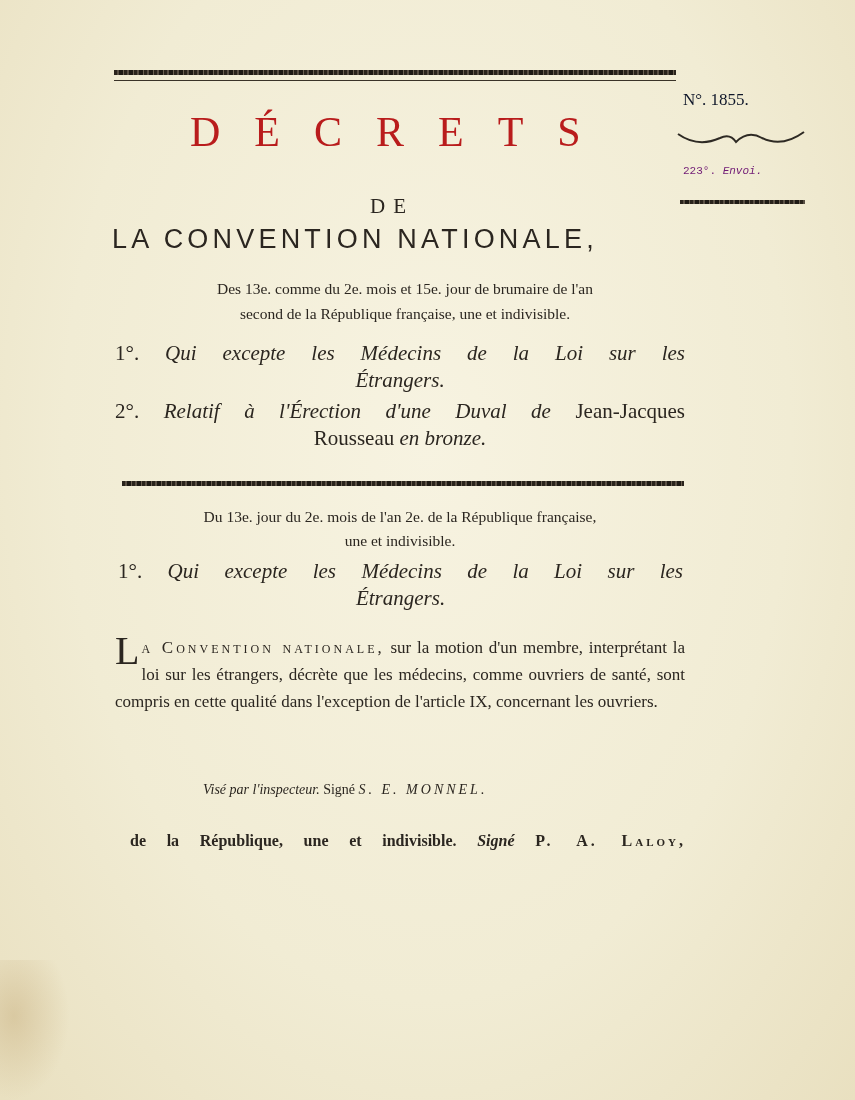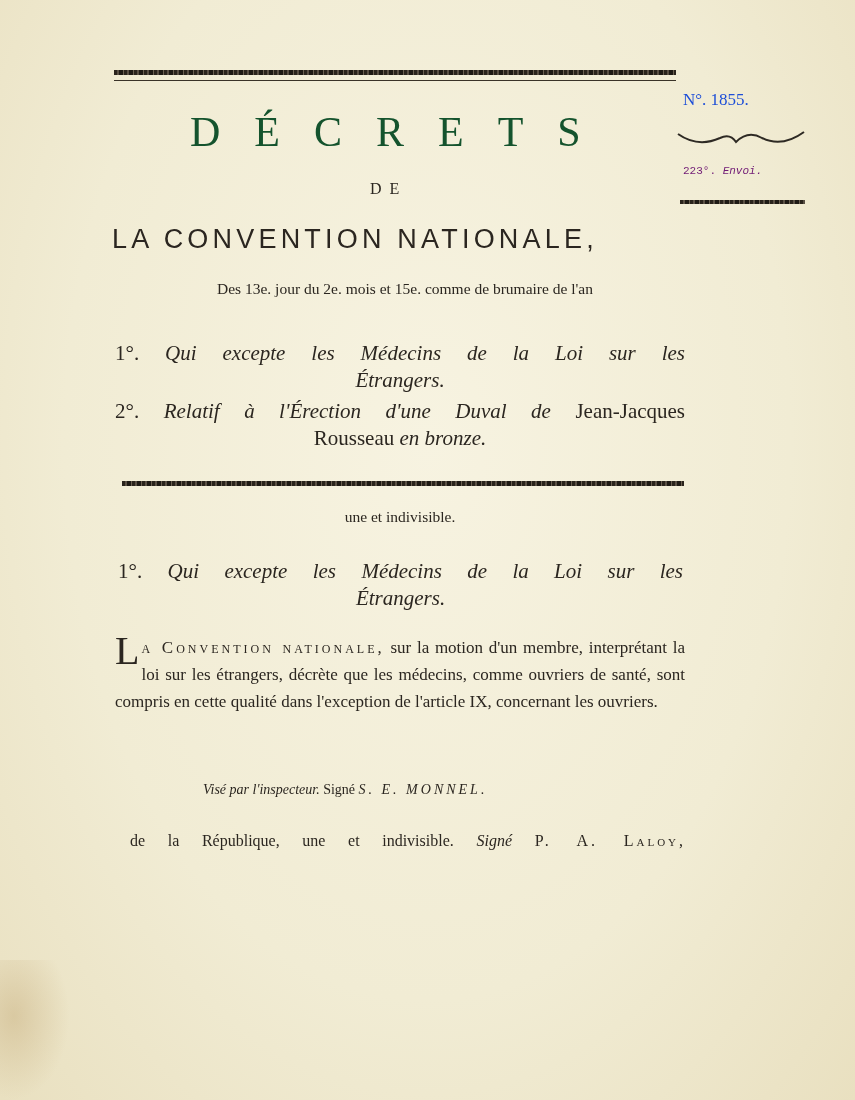--- a/index.html
+++ b/index.html
@@ -11,26 +11,26 @@
   }
   .stain { position:absolute; left:0; top:960px; width:70px; height:140px;
     background: radial-gradient(ellipse at 20% 40%, rgba(196,170,120,0.45), rgba(196,170,120,0) 70%); }
   .rule { position:absolute; background:
     repeating-linear-gradient(90deg,#2a241c 0 3px,#5a5044 3px 5px,#1e1a14 5px 9px,#6b6050 9px 10px); }
   .rule-thin { position:absolute; height:1px; background:#3a3328; }
   .abs { position:absolute; }
   .center { text-align:center; }
   .title {
     left:190px; top:108px; width:420px; font-family:"Liberation Serif", serif;
-    font-size:42px; letter-spacing:34px; font-weight:normal; color:#14532d;
+    font-size:42px; letter-spacing:34px; font-weight:normal; color:#b91c1c;
   }
-  .de { left:370px; top:180px; font-size:16px; letter-spacing:8px; font-family:"Liberation Serif", serif; }
+  .de { left:370px; top:194px; font-size:21px; letter-spacing:8px; font-family:"Liberation Serif", serif; }
   .convention { left:112px; top:224px; width:590px; font-family:Liberation Sans, sans-serif;
     font-size:27px; letter-spacing:4.2px; white-space:nowrap; }
-  .num { left:683px; top:90px; font-size:17px; font-family:"Liberation Serif", serif; color:#1d4ed8; }
+  .num { left:683px; top:90px; font-size:17px; font-family:"Liberation Serif", serif; color:#0f172a; }
   .envoi { left:683px; top:165px; font-size:11px; font-family:Liberation Mono, monospace; color:#701a75; }
   .envoi i { font-style:italic; }
   .swash { left:676px; top:128px; }
   .date1 { left:120px; top:276px; width:570px; font-size:15.5px; line-height:25px; font-family:"Liberation Serif", serif; }
   .item { font-family:"Liberation Serif", serif; font-size:21px; line-height:27px; }
   .item i { font-style:italic;margin-top:12px; }
   .para { left:115px; top:634px; width:570px; font-family:"Liberation Serif", serif;
     font-size:17px; line-height:27px; text-align:justify; }
   .dropcap { font-size:40px; line-height:30px; float:left; margin-right:2px; margin-top:2px; }
   .sc { font-variant:small-caps; letter-spacing:3px; }
@@ -55,21 +55,22 @@
 </svg>
 <div class="abs envoi">
   <span>223°.</span>
   <i>Envoi.</i>
 </div>
 <div class="rule" style="left:680px; top:200px; width:125px; height:4px;"></div>
 
 <div class="abs convention">LA CONVENTION NATIONALE,</div>
 
 <div class="abs date1 center">
-  <div>Des 13e. jour du 2e. mois et 15e. comme de brumaire de l'an</div>
+  <div>Des 13e. comme du 2e. mois et 15e. jour de brumaire de l'an</div>
+  <div>second de la République française, une et indivisible.</div>
 </div>
 
 <div class="abs item" style="left:115px; top:340px; width:570px;">
   <div style="text-align:justify; text-align-last:justify;">
     <span>1°.</span>
     <i>Qui excepte les Médecins de la Loi sur les</i>
   </div>
   <div class="center"><i>Étrangers.</i></div>
 </div>
 <div class="abs item" style="left:115px; top:398px; width:570px;">
@@ -80,20 +81,21 @@
   </div>
   <div class="center">
     <span>Rousseau</span>
     <i>en bronze.</i>
   </div>
 </div>
 
 <div class="rule" style="left:122px; top:481px; width:562px; height:5px;"></div>
 
 <div class="abs center" style="left:115px; top:505px; width:570px; font-family:'Liberation Serif', serif; font-size:15.5px; line-height:24px;">
+  <div>Du 13e. jour du 2e. mois de l'an 2e. de la République française,</div>
   <div>une et indivisible.</div>
 </div>
 
 <div class="abs item" style="left:118px; top:558px; width:565px;">
   <div style="text-align:justify; text-align-last:justify;">
     <span>1°.</span>
     <i>Qui excepte les Médecins de la Loi sur les</i>
   </div>
   <div class="center"><i>Étrangers.</i></div>
 </div>
@@ -104,18 +106,18 @@
   <span>sur la motion d'un membre, interprétant la loi sur les étrangers, décrète que les médecins, comme ouvriers de santé, sont compris en cette qualité dans l'exception de l'article IX, concernant les ouvriers.</span>
 </div>
 
 <div class="abs vise">
   <i>Visé par l'inspecteur.</i>
   <span>Signé</span>
   <i style="letter-spacing:3px;">S. E. MONNEL.</i>
 </div>
 
 <div class="abs coll">
-  <div style="text-align-last:justify;">
+  <div style="text-align-last:justify;font-weight:bold;">
     <span>de la République, une et indivisible.</span>
     <i>Signé</i>
     <span class="sc">P. A. Laloy,</span>
   </div>
 </div>
 
 </body></html>

